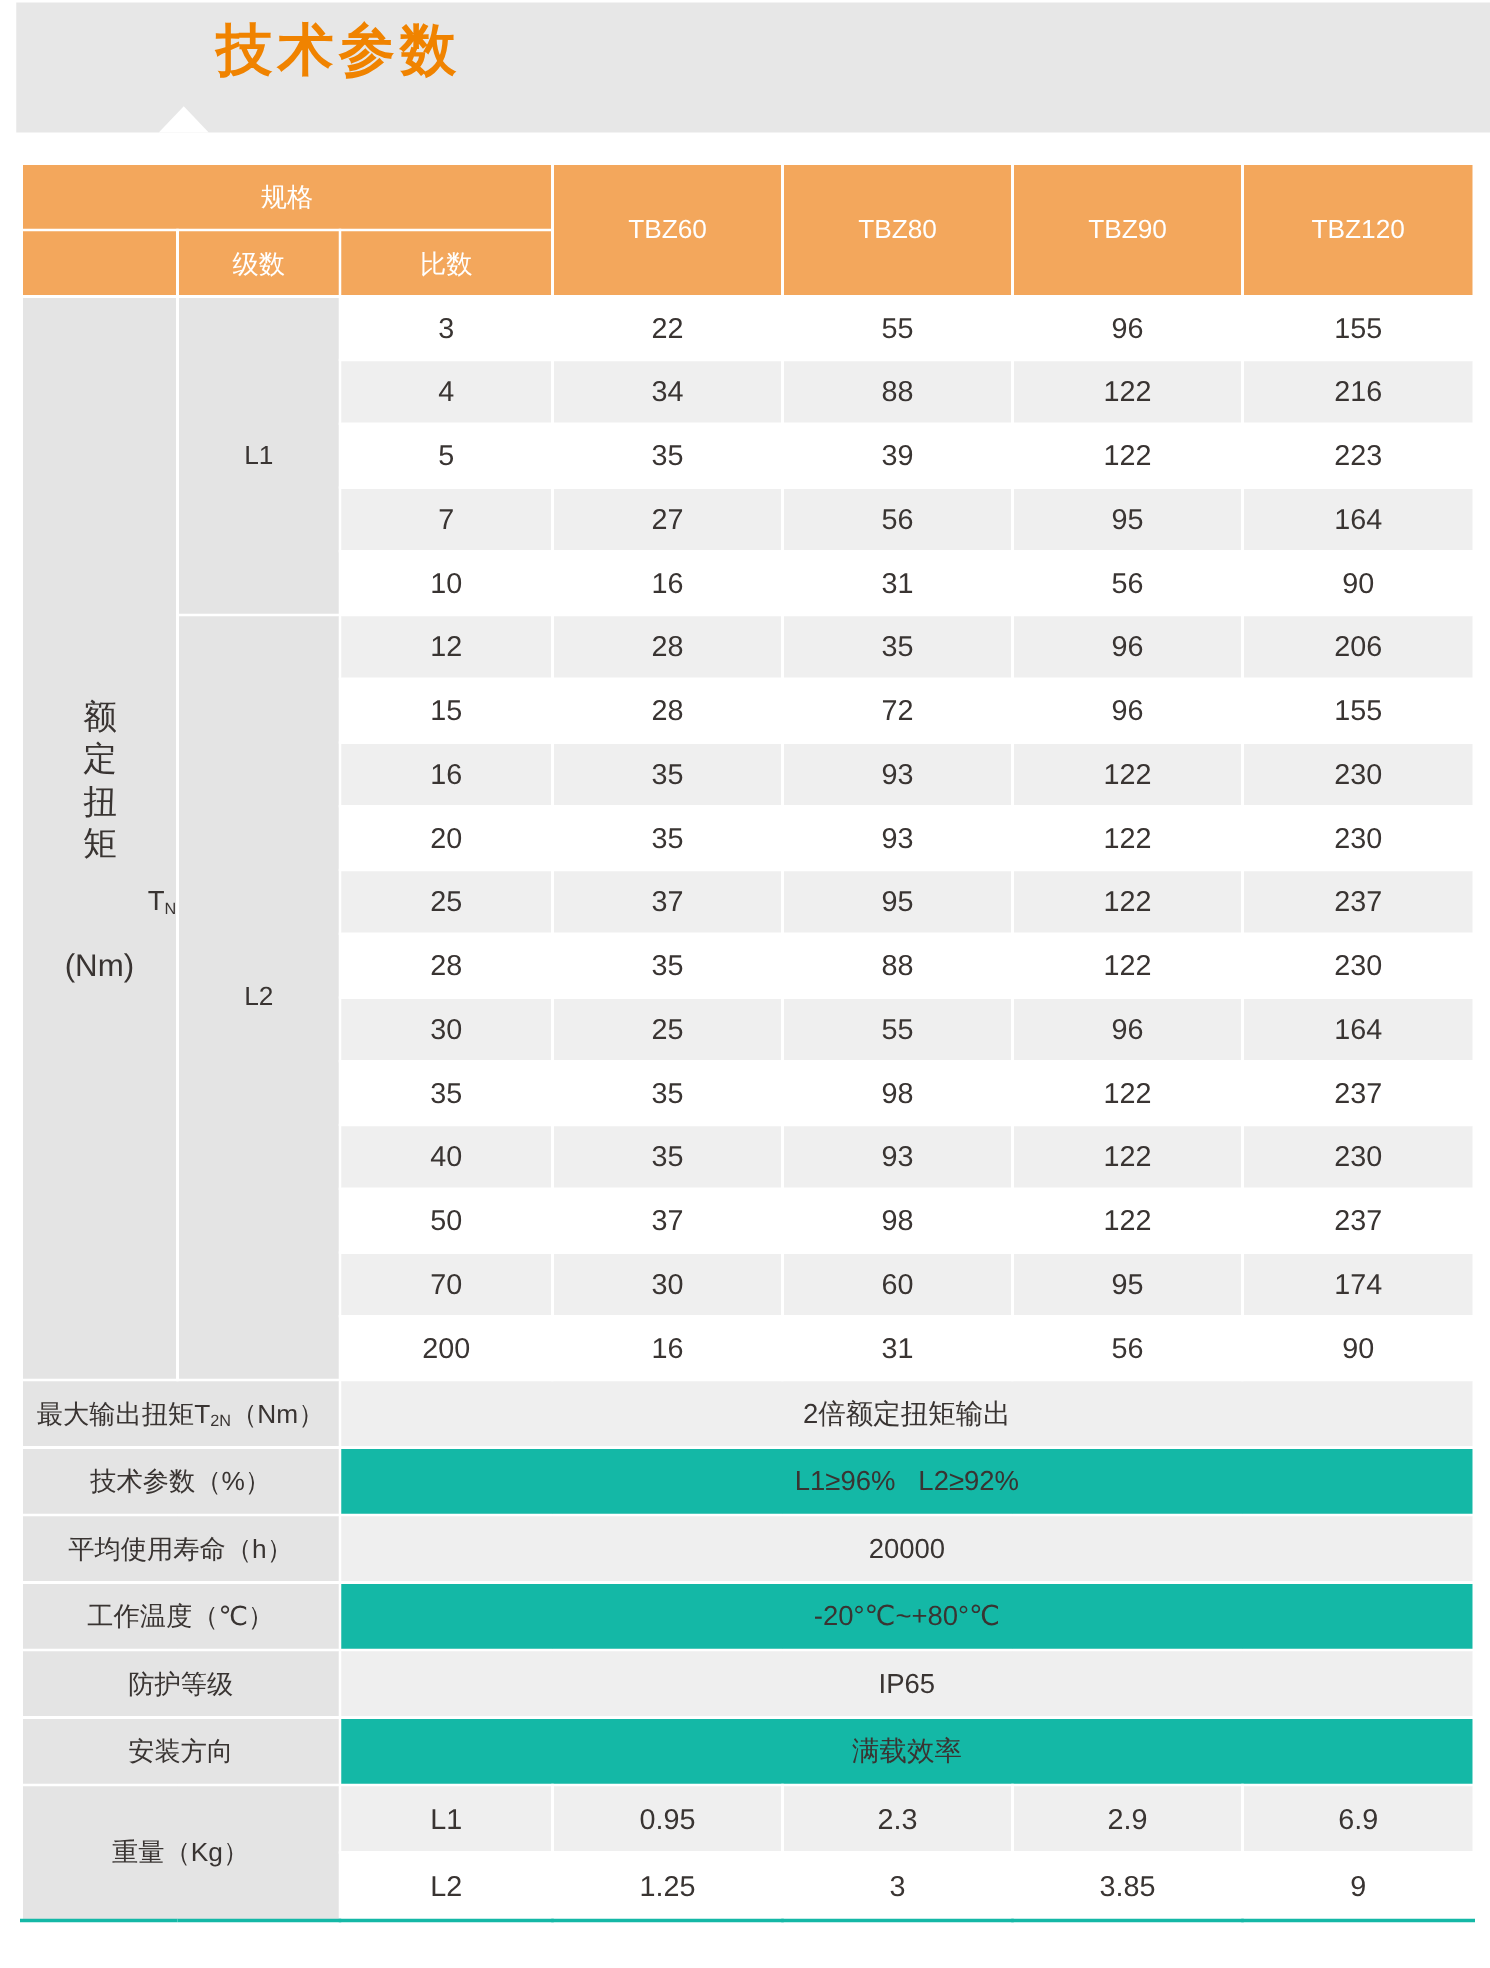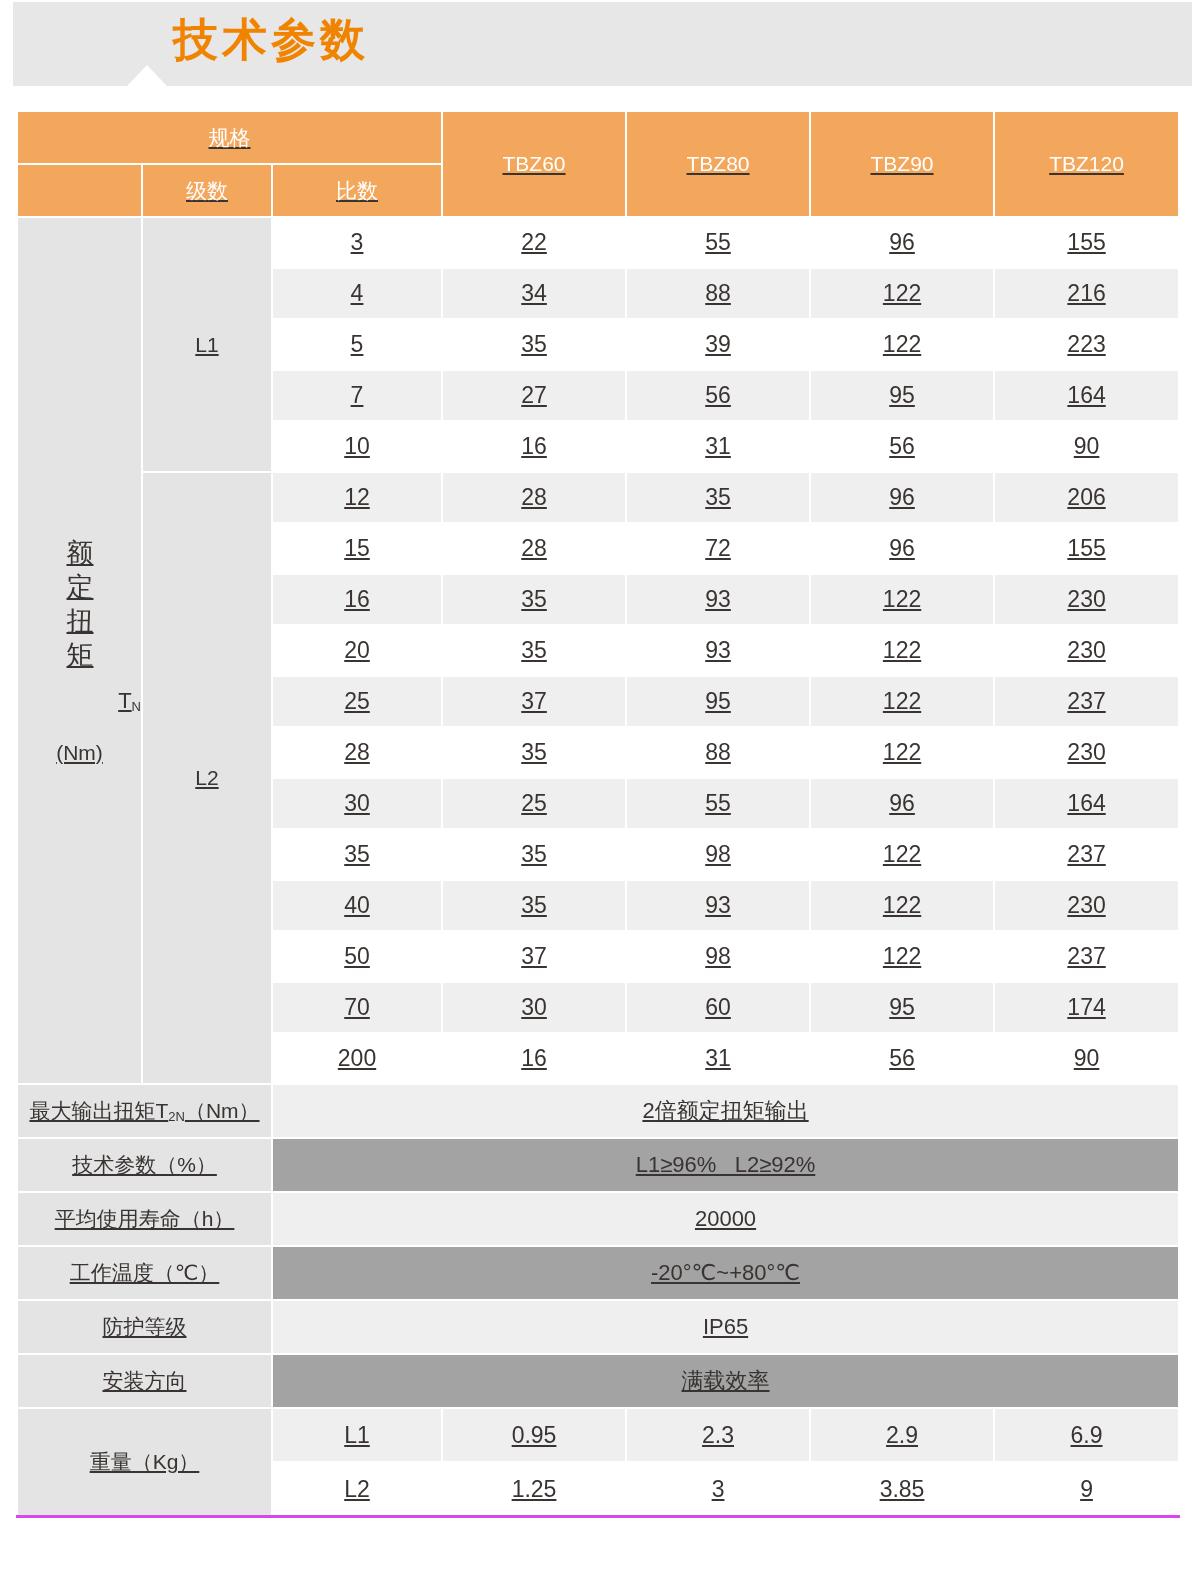--- a/index.html
+++ b/index.html
@@ -6,21 +6,21 @@
   body {
     width:1192px;
     font-family:"Liberation Sans","DejaVu Sans",sans-serif;
     color:#393432;
     -webkit-font-smoothing:antialiased;
   }
   
   .banner {
     position:relative;
     margin:2px 0 0 13px;
-    height:84px;
+    height:104px;
     background:#e7e7e7;
   }
   .banner-title {
     position:absolute;
     left:160px; top:8px;
     font-size:45px;
     font-weight:900;
     letter-spacing:4px;
     color:#f08300;
   }
@@ -31,22 +31,21 @@
     border-left:20px solid transparent;
     border-right:20px solid transparent;
     border-bottom:21px solid #ffffff;
   }
   
   .tbl-wrap { margin:24px 0 0 16px; }
   table.spec {
     border-collapse:collapse;
     table-layout:fixed;
     width:1162px;
-    border-bottom:3px solid #d946ef;
-    text-decoration:underline;
+    border-bottom:3px solid #14b8a6;
   }
   table.spec td {
     border:2px solid #ffffff;
     text-align:center;
     vertical-align:middle;
     padding:0;
     overflow:hidden;
   }
   
   td.hd {
@@ -64,40 +63,40 @@
   td.num {
     background:#ffffff;
     font-size:23px;
     height:49px;
   }
   tr.alt td.num, tr.alt td.spec-val { background:#efefef; }
   
   tr.spec-row td { height:52px; }
   td.spec-lbl { font-size:21px; }
   td.spec-val {
-    background:#a3a3a3;
+    background:#14b8a6;
     font-size:22px;
     white-space:pre;
   }
   .sub {
     font-size:13px;
     vertical-align:-3px;
     letter-spacing:0;
   }
   
   td.vlabel-cell { line-height:1; }
   .vchars {
     width:26px;
     margin:0 auto;
     font-size:27px;
     line-height:34px;
     word-break:break-all;
   }
   .tsym { margin-top:16px; font-size:22px; line-height:26px;text-align:right; }
-  .tunit { margin-top:20px; font-size:21px; line-height:26px; }
+  .tunit { margin-top:20px; font-size:25px; line-height:26px; }
 </style>
 </head>
 <body>
 
 <div class="banner">
   <div class="banner-title">技术参数</div>
   <div class="banner-notch"></div>
 </div>
 
 <div class="tbl-wrap">

